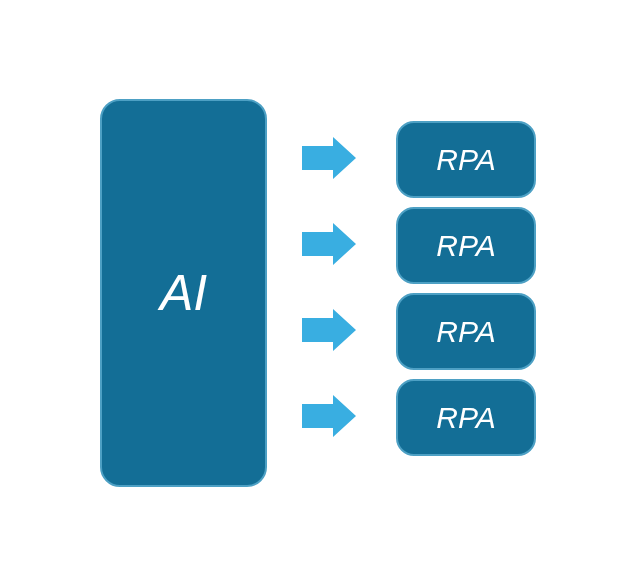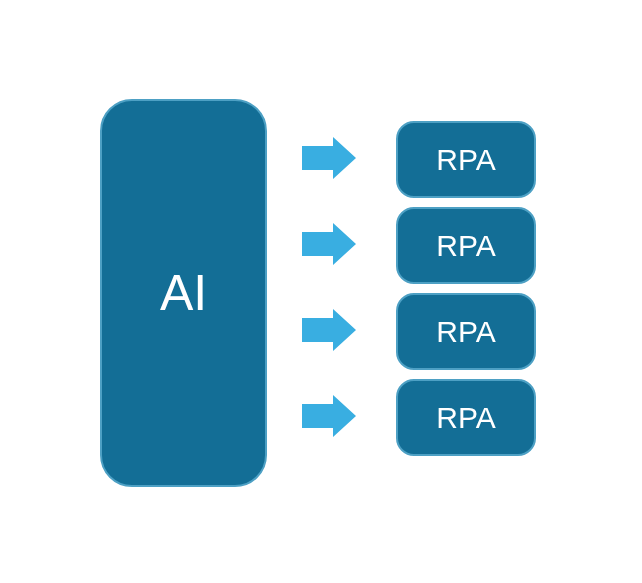--- a/index.html
+++ b/index.html
@@ -18,28 +18,29 @@
   .node {
     box-sizing: border-box;
     background: var(--node-fill, #136E96);
     border: 2px solid var(--node-border, #4DA0C4);
     color: var(--label-color, #ffffff);
     display: flex;
     align-items: center;
     justify-content: center;
     text-align: center;
     user-select: none;
+    font-style: italic;
   }
   .ai-node {
     position: absolute;
     left: 100px;
     top: 99px;
     width: 167px;
     height: 388px;
-    border-radius: 32px;
+    border-radius: 20px;
     font-size: 50px;
     line-height: 1;
   }
   .arrows-column {
     position: absolute;
     left: 302px;
     top: 137px;
     width: 54px;
     height: 300px;
     display: flex;

